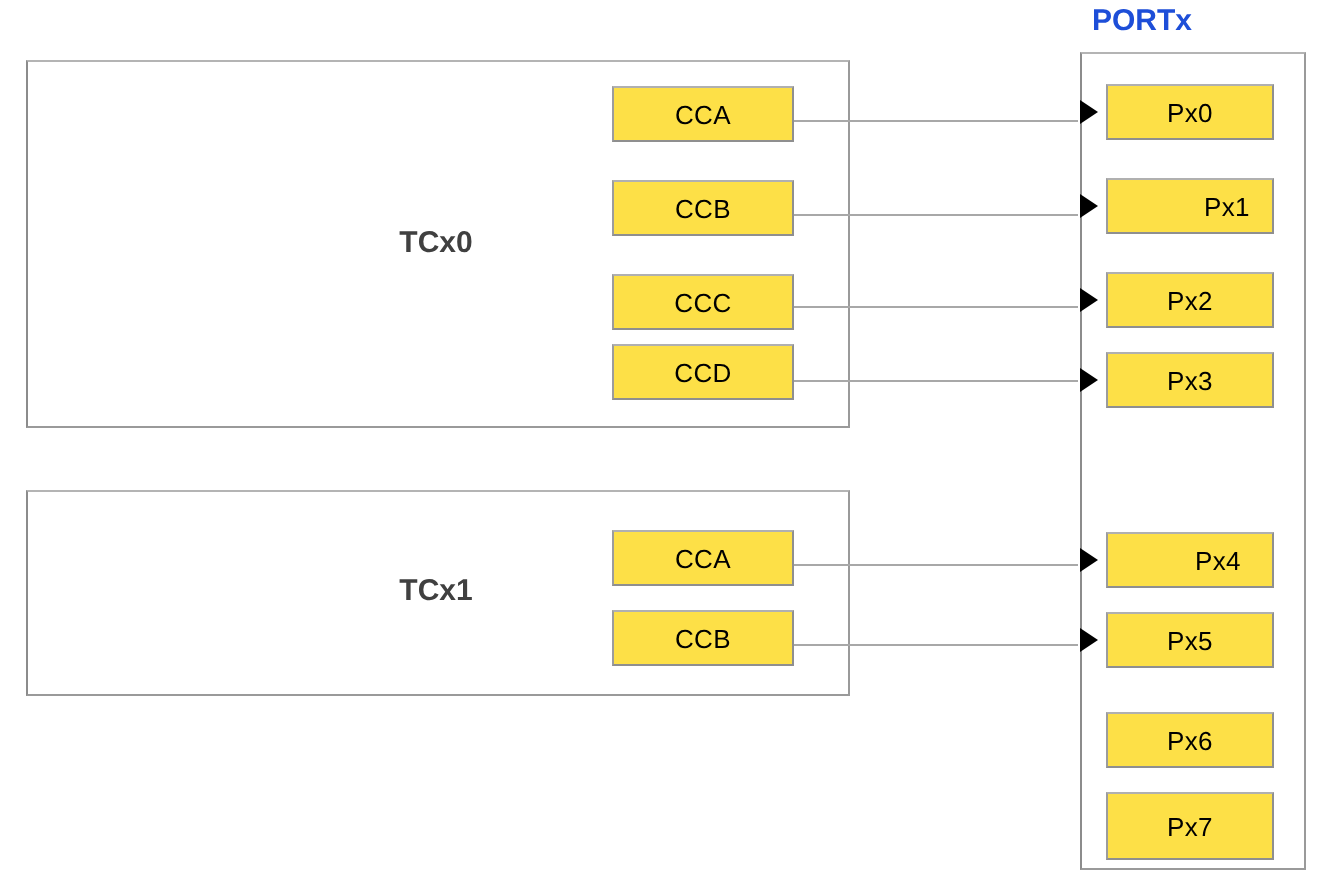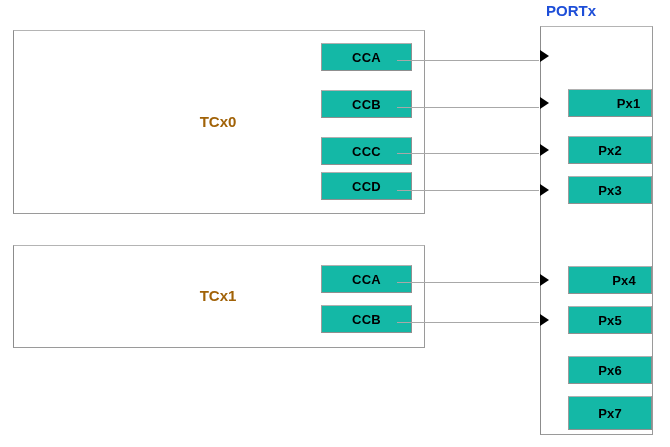--- a/index.html
+++ b/index.html
@@ -23,40 +23,39 @@
     background: #ffffff;
     border: 1px solid #9a9a9a;
     border-top-color: #b4b4b4;
     border-left-color: #8c8c8c;
   }
 
   
   .cell {
     position: absolute;
     box-sizing: border-box;
-    background: #14b8a6;
+    background: #fde047;
     border: 1px solid #8f8f8f;
     border-top-color: #b0b0b0;
     border-left-color: #9c9c9c;
     display: flex;
     align-items: center;
     justify-content: center;
     font-size: 13px;
-    font-weight: bold;
+    font-weight: normal;
     color: #000000;
     letter-spacing: 0.2px;
-    margin-left: 15px;
   }
 
   
   .block-label {
     position: absolute;
     font-size: 15px;
     font-weight: bold;
-    color: #a16207;
+    color: #404040;
     text-align: center;
     white-space: nowrap;
   }
 
   
   .port-title {
     position: absolute;
     font-size: 15px;
     font-weight: bold;
     color: #1d4ed8;
@@ -96,20 +95,21 @@
   <div class="cell" style="left:306px; top:172px; width:91px; height:28px;">CCD</div>
 
   <div class="container-box" style="left:13px; top:245px; width:412px; height:103px;"></div>
   <div class="block-label" style="left:168px; top:287px; width:100px;">TCx1</div>
 
   <div class="cell" style="left:306px; top:265px; width:91px; height:28px;">CCA</div>
   <div class="cell" style="left:306px; top:305px; width:91px; height:28px;">CCB</div>
 
   <div class="container-box" style="left:540px; top:26px; width:113px; height:409px;"></div>
 
+  <div class="cell" style="left:553px; top:42px; width:84px; height:28px;">Px0</div>
   <div class="cell" style="left:553px; top:89px; width:84px; height:28px;padding-left:37px;">Px1</div>
   <div class="cell" style="left:553px; top:136px; width:84px; height:28px;">Px2</div>
   <div class="cell" style="left:553px; top:176px; width:84px; height:28px;">Px3</div>
   <div class="cell" style="left:553px; top:266px; width:84px; height:28px;padding-left:28px;">Px4</div>
   <div class="cell" style="left:553px; top:306px; width:84px; height:28px;text-align:right;">Px5</div>
   <div class="cell" style="left:553px; top:356px; width:84px; height:28px;">Px6</div>
   <div class="cell" style="left:553px; top:396px; width:84px; height:34px;">Px7</div>
 
   <div class="wire" style="left:397px; top:60px; width:142px;"></div>
   <div class="arrow" style="left:540px; top:50px;"></div>

